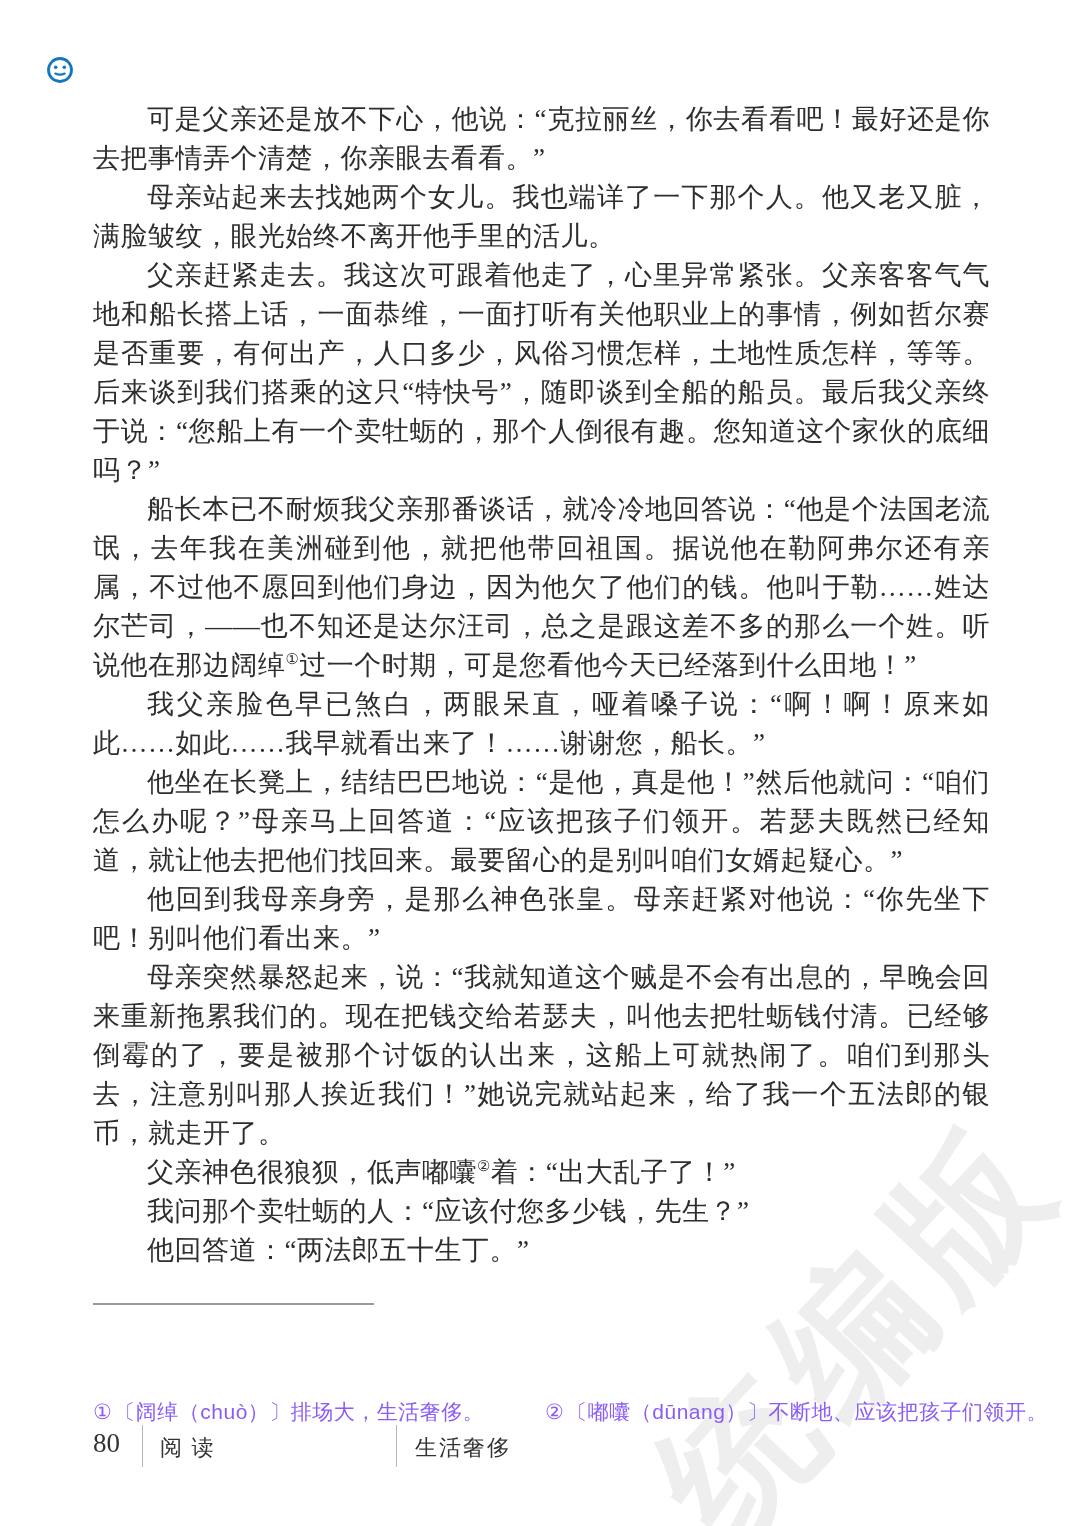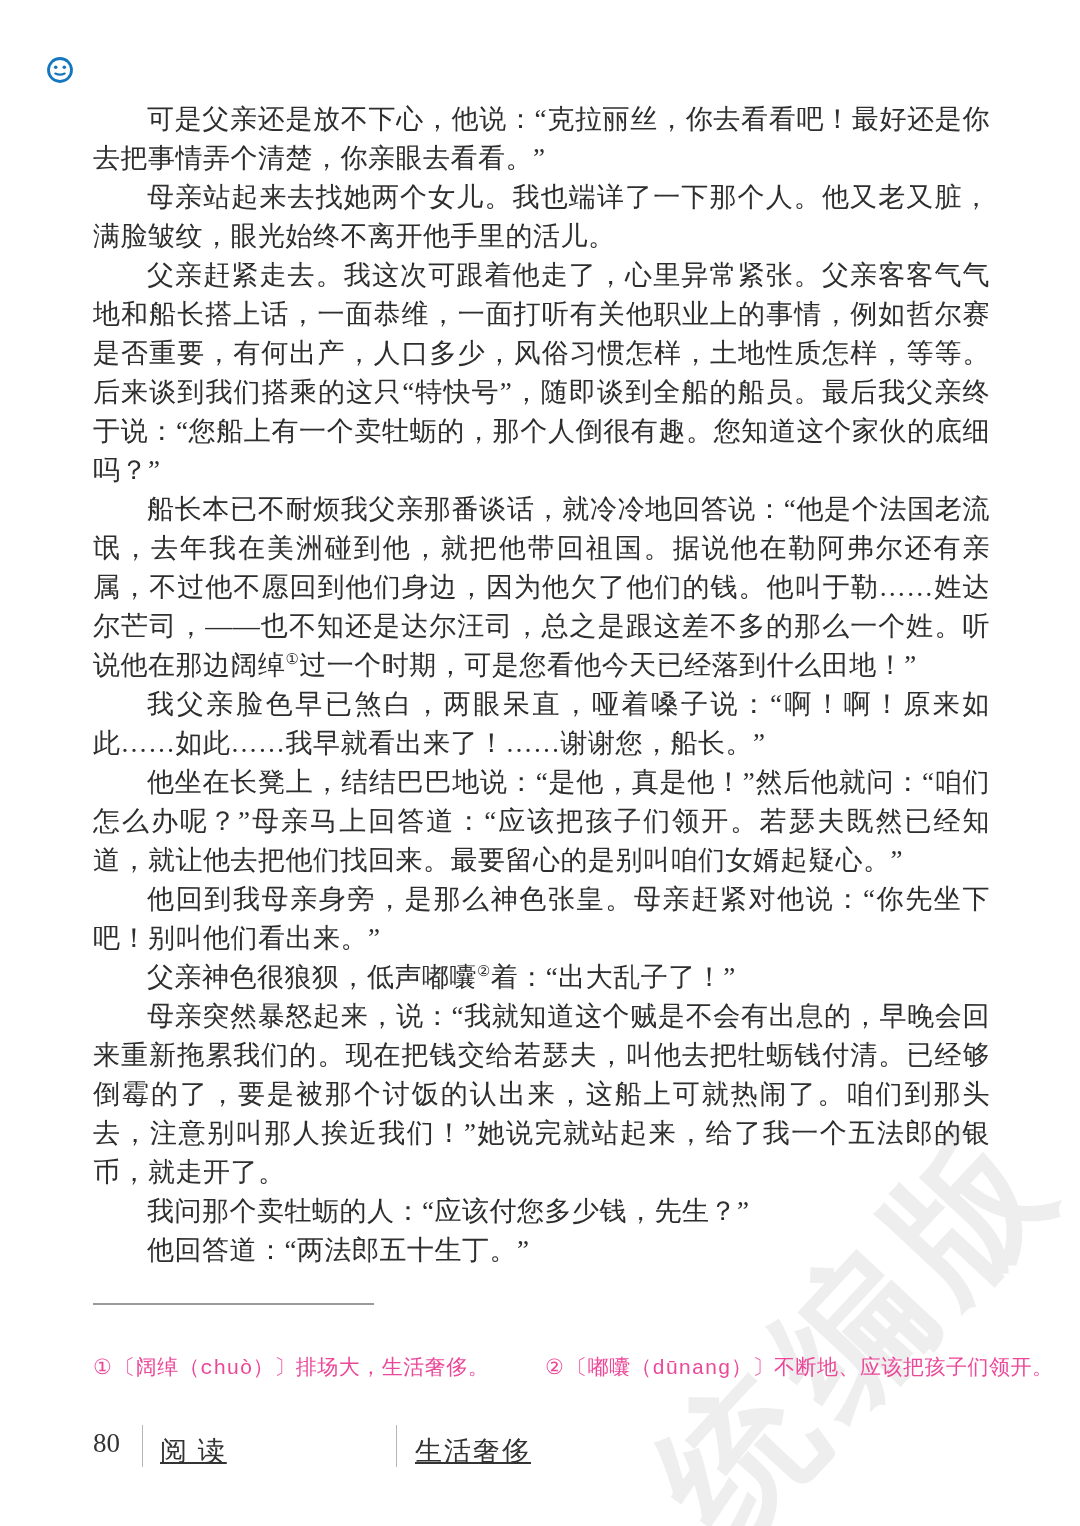--- a/index.html
+++ b/index.html
@@ -51,24 +51,24 @@
   }
   
   .footnote-divider{
     position:absolute;
     left:93px;top:1303px;
     width:281px;height:2px;
     background:#9a9a9a;
   }
   .footnote{
     position:absolute;
-    top:1353px;
-    font-family:Liberation Mono, monospace;
+    top:1398px;
+    font-family:Liberation Sans, sans-serif;
     font-size:21px;
-    color:#ec4899;
+    color:#8b5cf6;
     letter-spacing:0.5px;
     white-space:nowrap;
   }
   .footnote .fn-marker{margin-right:2px;}
   .fn1{left:93px;}
   .fn2{left:545px;}
   
   .footer{
     position:absolute;left:0;top:1425px;width:1080px;height:50px;padding-left:24px;
   }
@@ -78,24 +78,23 @@
   }
   .footer-bar{
     position:absolute;top:0;
     width:1px;height:42px;
     background:#b5b5b5;
   }
   .bar1{left:142px;}
   .bar2{left:396px;}
   .footer-label{
     position:absolute;top:8px;
-    font-size:27px;color:#333333;
+    font-size:22px;color:#333333;
     letter-spacing:2px;
     white-space:nowrap;
-    text-decoration:underline;
   }
   .footer-section{left:160px;}
   .footer-unit{left:415px;}
 </style>
 </head>
 <body>
 
 <div class="page">
 
   <div class="watermark">统编版</div>
@@ -110,22 +109,22 @@
   </div>
 
   <div class="content">
       <p class="para">可是父亲还是放不下心，他说：“克拉丽丝，你去看看吧！最好还是你去把事情弄个清楚，你亲眼去看看。”</p>
       <p class="para">母亲站起来去找她两个女儿。我也端详了一下那个人。他又老又脏，满脸皱纹，眼光始终不离开他手里的活儿。</p>
       <p class="para">父亲赶紧走去。我这次可跟着他走了，心里异常紧张。父亲客客气气地和船长搭上话，一面恭维，一面打听有关他职业上的事情，例如哲尔赛是否重要，有何出产，人口多少，风俗习惯怎样，土地性质怎样，等等。后来谈到我们搭乘的这只“特快号”，随即谈到全船的船员。最后我父亲终于说：“您船上有一个卖牡蛎的，那个人倒很有趣。您知道这个家伙的底细吗？”</p>
       <p class="para">船长本已不耐烦我父亲那番谈话，就冷冷地回答说：“他是个法国老流氓，去年我在美洲碰到他，就把他带回祖国。据说他在勒阿弗尔还有亲属，不过他不愿回到他们身边，因为他欠了他们的钱。他叫于勒……姓达尔芒司，——也不知还是达尔汪司，总之是跟这差不多的那么一个姓。听说他在那边阔绰<sup>①</sup>过一个时期，可是您看他今天已经落到什么田地！”</p>
       <p class="para">我父亲脸色早已煞白，两眼呆直，哑着嗓子说：“啊！啊！原来如此……如此……我早就看出来了！……谢谢您，船长。”</p>
       <p class="para">他坐在长凳上，结结巴巴地说：“是他，真是他！”然后他就问：“咱们怎么办呢？”母亲马上回答道：“应该把孩子们领开。若瑟夫既然已经知道，就让他去把他们找回来。最要留心的是别叫咱们女婿起疑心。”</p>
       <p class="para">他回到我母亲身旁，是那么神色张皇。母亲赶紧对他说：“你先坐下吧！别叫他们看出来。”</p>
+      <p class="para">母亲突然暴怒起来，说：“我就知道这个贼是不会有出息的，早晚会回来重新拖累我们的。现在把钱交给若瑟夫，叫他去把牡蛎钱付清。已经够倒霉的了，要是被那个讨饭的认出来，这船上可就热闹了。咱们到那头去，注意别叫那人挨近我们！”她说完就站起来，给了我一个五法郎的银币，就走开了。</p>
       <p class="para">父亲神色很狼狈，低声嘟囔<sup>②</sup>着：“出大乱子了！”</p>
-      <p class="para">母亲突然暴怒起来，说：“我就知道这个贼是不会有出息的，早晚会回来重新拖累我们的。现在把钱交给若瑟夫，叫他去把牡蛎钱付清。已经够倒霉的了，要是被那个讨饭的认出来，这船上可就热闹了。咱们到那头去，注意别叫那人挨近我们！”她说完就站起来，给了我一个五法郎的银币，就走开了。</p>
       <p class="para">我问那个卖牡蛎的人：“应该付您多少钱，先生？”</p>
       <p class="para">他回答道：“两法郎五十生丁。”</p>
     </div>
 
   <div class="footnote-divider"></div>
 
   <div class="footnote fn1">
     <span class="fn-marker">①</span><span>〔阔绰（chuò）〕排场大，生活奢侈。</span>
   </div>
 

